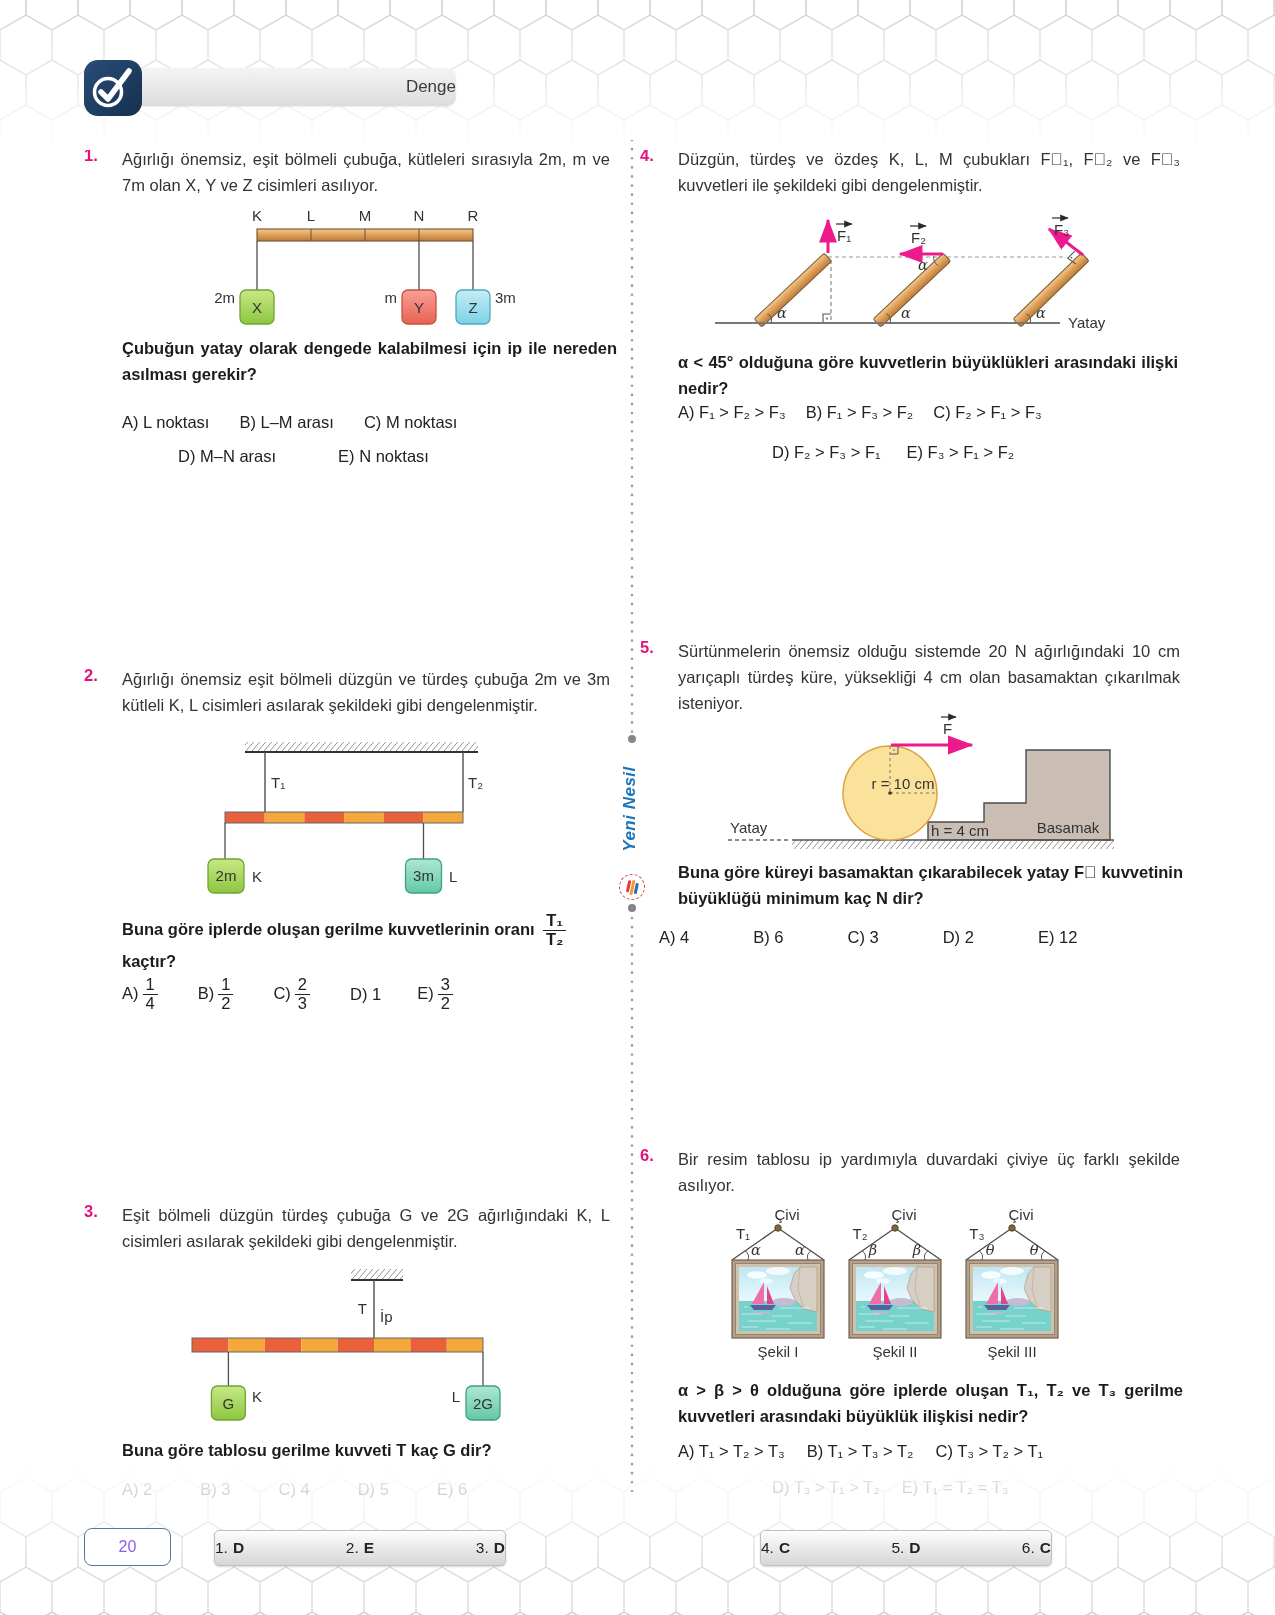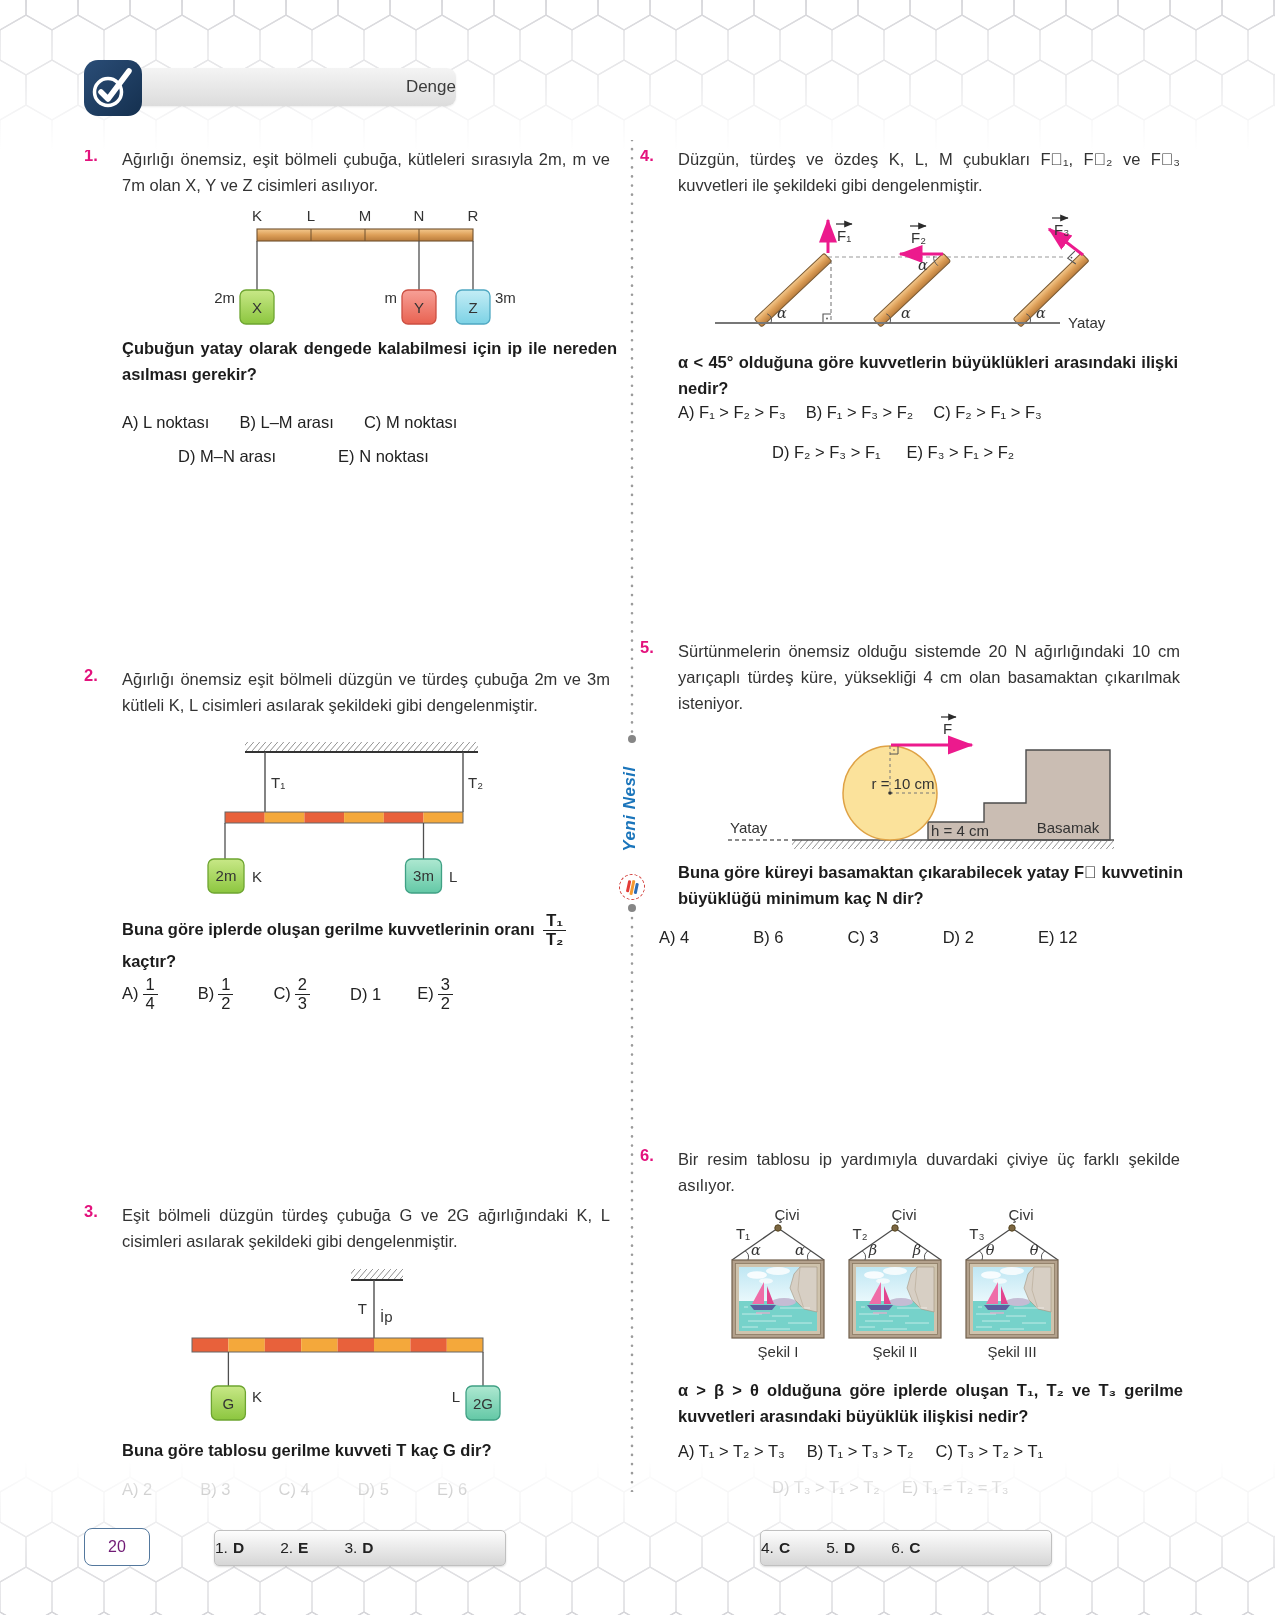--- a/index.html
+++ b/index.html
@@ -17,25 +17,25 @@
   .badge{left:84px;top:60px;width:58px;height:56px;border-radius:14px;
          background:linear-gradient(135deg,#2a4d77,#15304f);z-index:3}
   .pill{left:106px;top:68px;width:350px;height:38px;border-radius:9px;z-index:2;
         background:linear-gradient(#f4f4f4,#dcdcdc);box-shadow:0 1px 2px rgba(0,0,0,.08);
         display:flex;align-items:center;justify-content:flex-end;font-size:17px;color:#3c3c3c}
   .brand-text{left:567px;top:797px;width:130px;height:24px;transform:rotate(-90deg);
         text-align:center;color:#1b75bb;font-weight:bold;font-style:italic;font-size:17px;letter-spacing:.5px}
   .brand-icon{left:619px;top:874px;width:26px;height:26px;border:1.6px dashed #d2423e;border-radius:50%;
         display:flex;align-items:center;justify-content:center;gap:1px;transform:rotate(12deg)}
   .brand-icon i{display:block;width:3px;border-radius:1px}
-  .pagebox{left:84px;top:1528px;width:66px;height:38px;border:1.6px solid #54789d;border-radius:8px;
-        background:#fff;display:flex;align-items:center;justify-content:center;font-size:16px;color:#701a75;z-index:3}
+  .pagebox{left:84px;top:1528px;width:87px;height:38px;border:1.6px solid #54789d;border-radius:8px;
+        background:#fff;display:flex;align-items:center;justify-content:center;font-size:16px;color:#8b5cf6;z-index:3}
   .strip{height:36px;border-radius:5px;background:linear-gradient(#fdfdfd,#d6d6d6);
         border:1px solid #c0c0c0;box-shadow:0 1px 2px rgba(0,0,0,.15);z-index:3;
-        display:flex;align-items:center;justify-content:flex-start;gap:36px;font-size:15.5px;color:#222}
+        display:flex;align-items:center;justify-content:space-between;gap:36px;font-size:15.5px;color:#222}
   .ans .a{font-weight:bold;margin-left:5px}
   svg text{font-family:"Liberation Sans",sans-serif;font-size:15px;fill:#333}
   .gk{font-family:"DejaVu Serif",serif;font-style:italic;font-size:14.5px}
   .figsvg{position:absolute;z-index:2}
   .band{position:absolute;z-index:0}
   .bandfade{position:absolute;z-index:1}
 </style>
 </head>
 <body>
 

